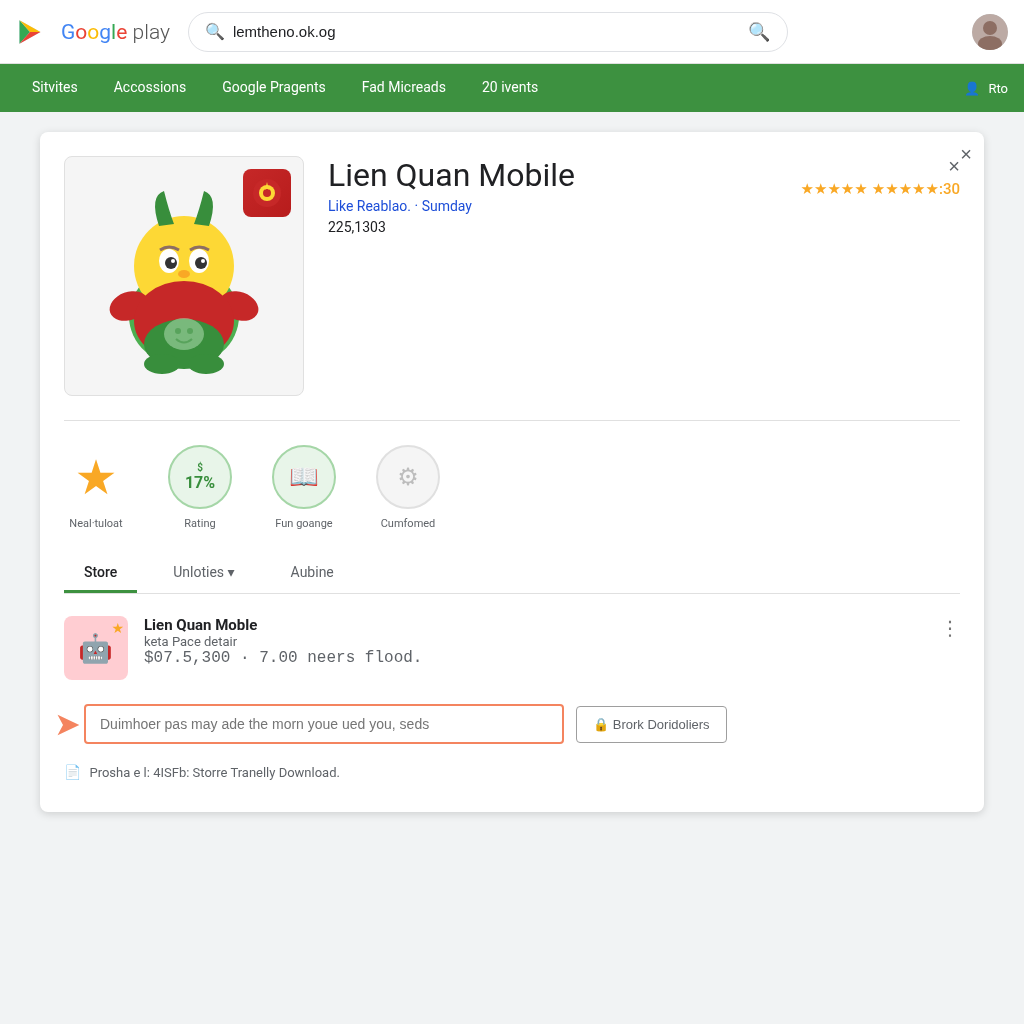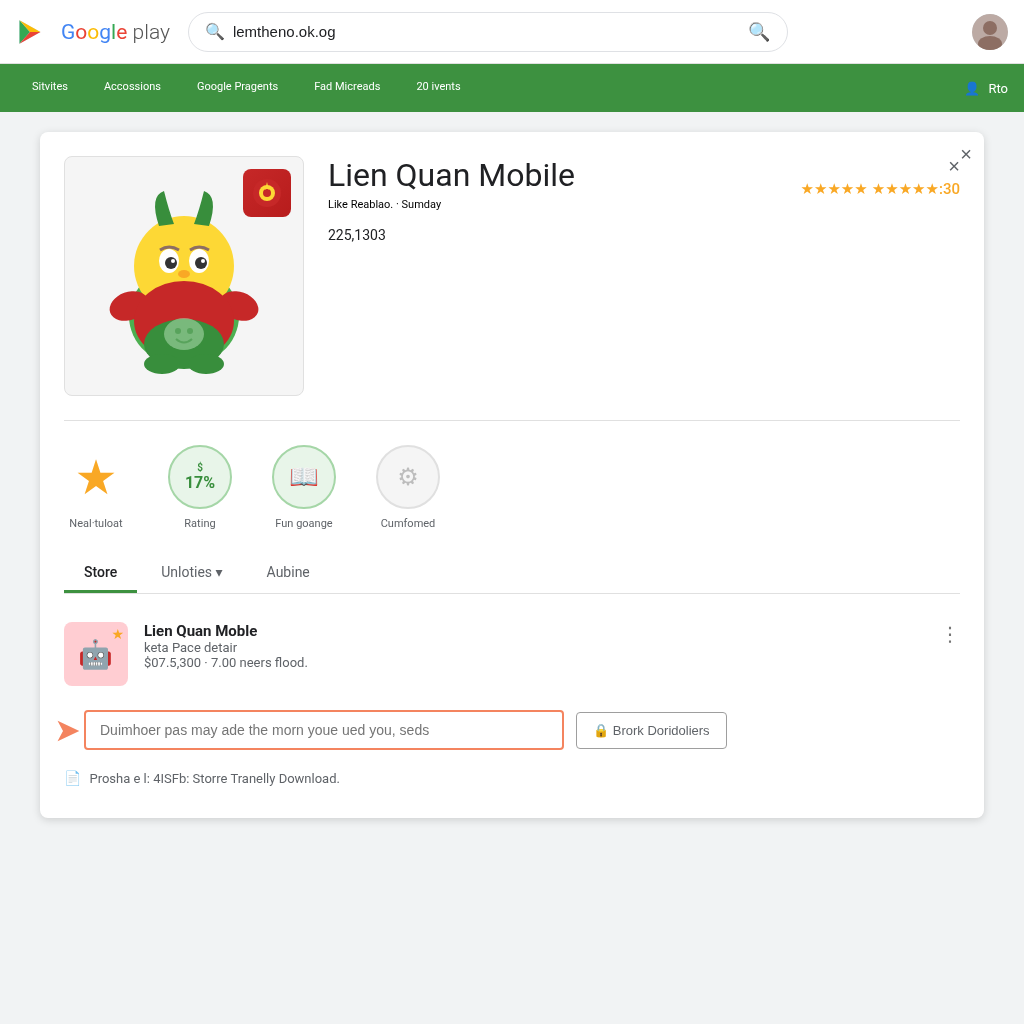--- a/index.html
+++ b/index.html
@@ -76,21 +76,21 @@
     .navbar {
       background: #3d9140;
       display: flex;
       align-items: center;
       padding: 0 16px;
       height: 48px;
       gap: 4px;
     }
     .nav-item {
       color: #fff;
-      font-size: 11px;
+      font-size: 14px;
       padding: 0 16px;
       height: 36px;
       display: flex;
       align-items: center;
       cursor: pointer;
       white-space: nowrap;
       border-bottom: 3px solid transparent;
     }
     .nav-right {
       margin-left: auto;
@@ -170,23 +170,23 @@
     .app-info {
       flex: 1;
     }
     .app-title {
       font-size: 32px;
       font-weight: 400;
       color: #202124;
       margin-bottom: 4px;
     }
     .app-subtitle {
-      font-size: 11px;
-      color: #000000;
-      margin-bottom: 16px;
+      font-size: 14px;
+      color: #1d4ed8;
+      margin-bottom: 5px;
     }
     .app-installs {
       font-size: 14px;
       color: #202124;
       margin-bottom: 16px;
     }
     .app-rating-right {
       margin-left: auto;
       color: #f9a825;
       font-size: 15px;
@@ -278,23 +278,23 @@
     }
     .badge-label {
       font-size: 11px;
       color: #5f6368;
       text-align: center;
     }
 
     
     .tabs-row {
       display: flex;
-      gap: 4px;
+      gap: 16px;
       border-bottom: 1px solid #e0e0e0;
-      margin-bottom: 16px;
+      margin-bottom: 10px;
     }
     .tab-item {
       padding: 10px 20px;
       font-size: 14px;
       color: #5f6368;
       cursor: pointer;
       border-bottom: 3px solid transparent;
       display: flex;
       align-items: center;
       gap: 4px;
@@ -338,22 +338,23 @@
     .store-item-title {
       font-size: 15px;
       color: #202124;
       font-weight: 700;
     }
     .store-item-sub {
       font-size: 13px;
       color: #5f6368;
     }
     .store-item-price {
-      font-size: 13px;
-      color: #5f6368;
+      font-size: 16px;
+      color: #5f6368;
+      font-family: Liberation Mono, monospace;
     }
     .more-dots {
       color: #757575;
       font-size: 20px;
       cursor: pointer;
     }
 
     
     .search-prompt-area {
       display: flex;

